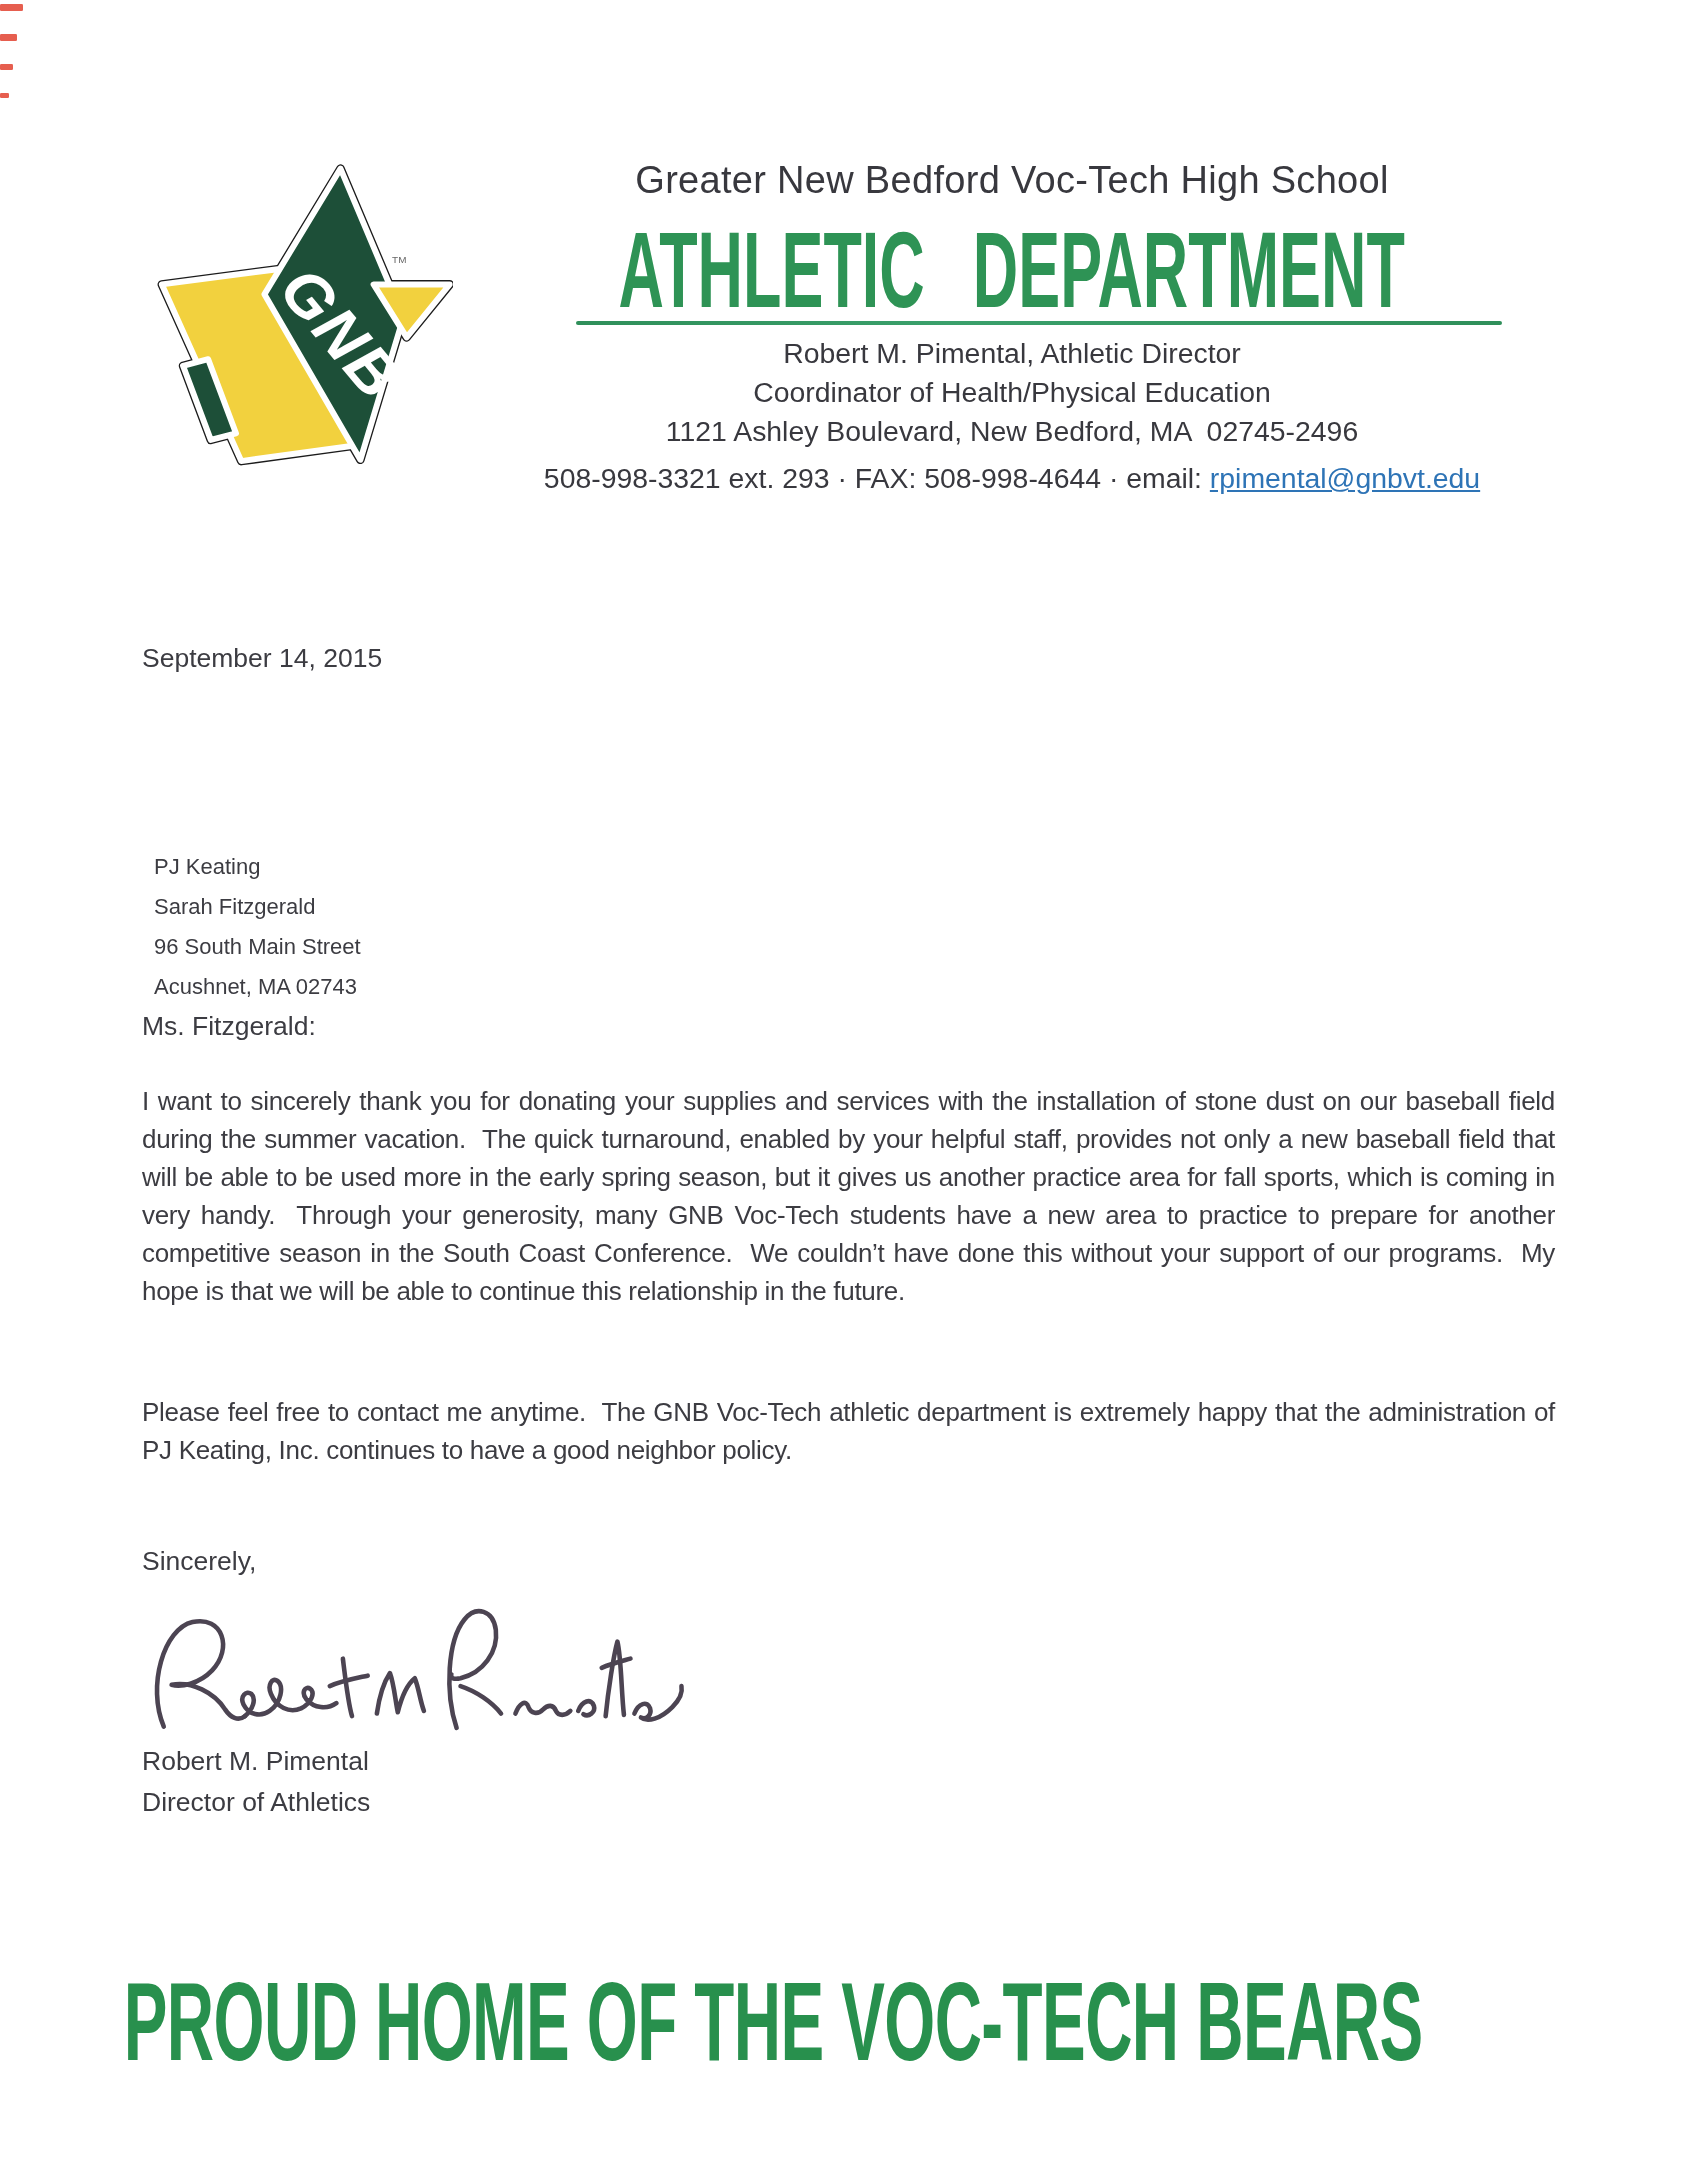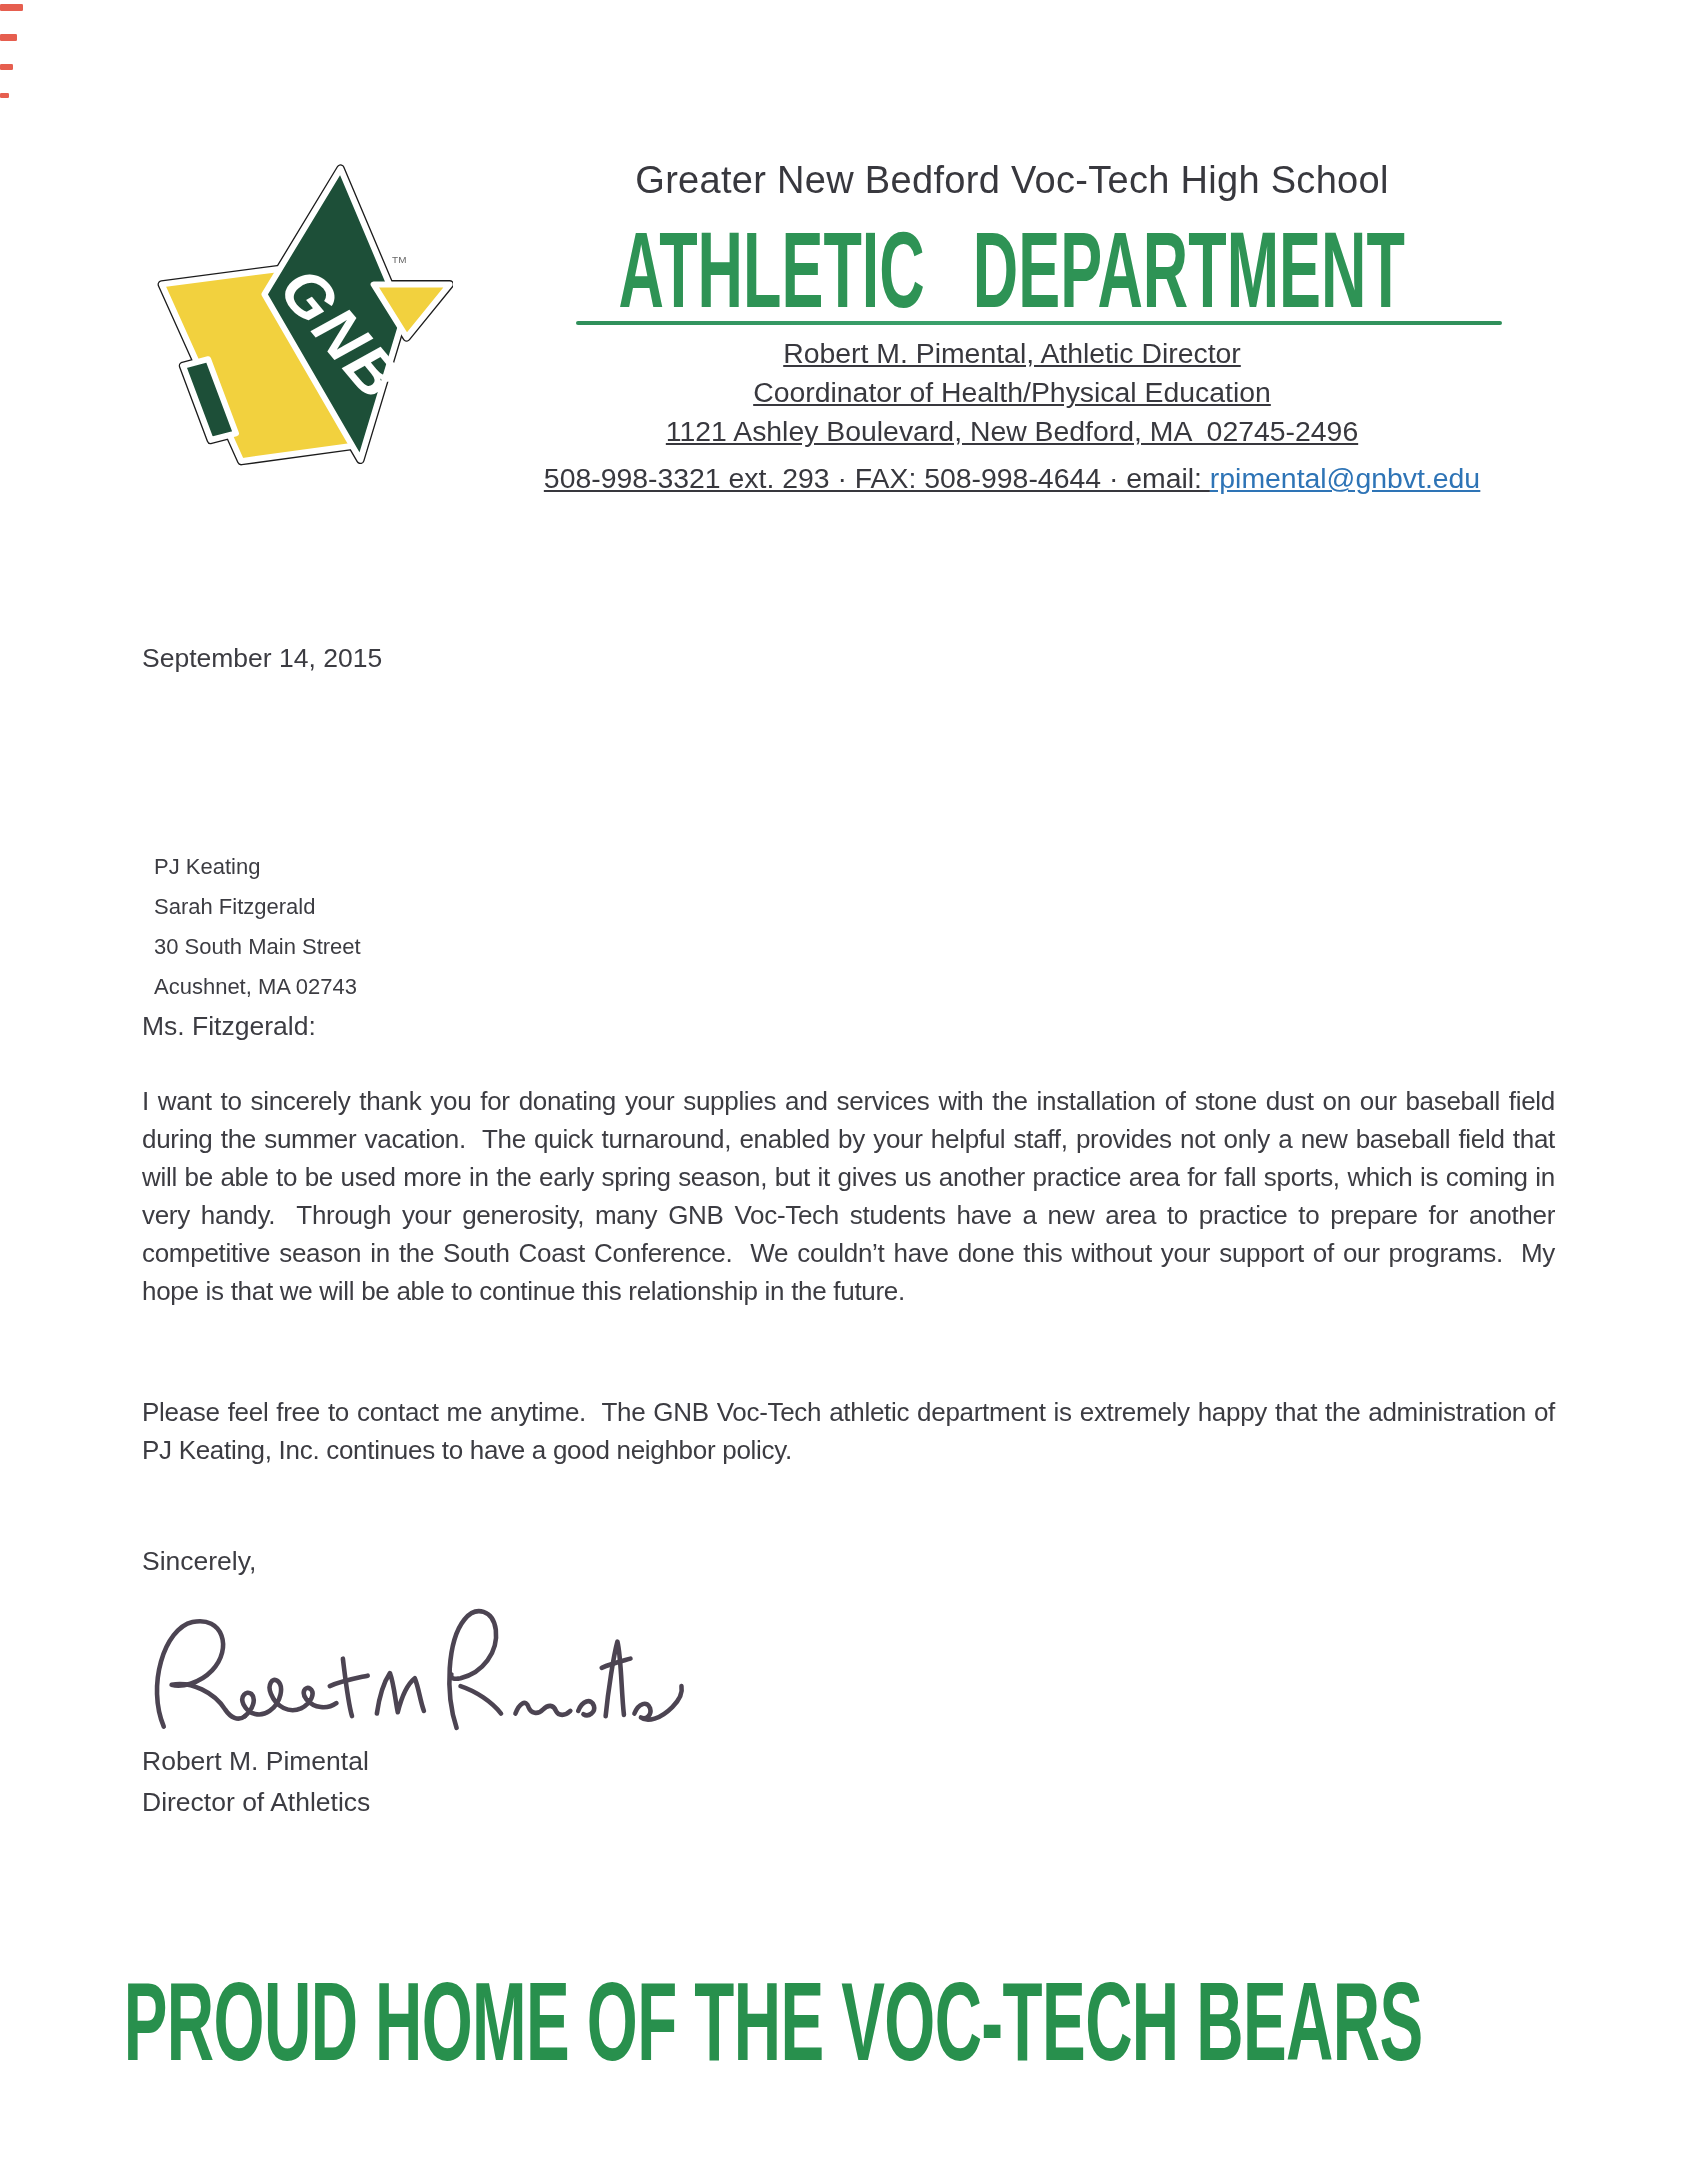--- a/index.html
+++ b/index.html
@@ -24,21 +24,21 @@
   .header-text{position:absolute;left:516px;top:159px;width:992px;text-align:center;}
   .school{font-size:38px;line-height:42px;letter-spacing:0.3px;color:#38383e;}
   .dept{height:101px;margin-top:16px;}
   .dept-inner{
     display:inline-block;font-weight:700;font-size:74px;line-height:74px;
     letter-spacing:0;word-spacing:36px;color:#2e9355;white-space:nowrap;
     transform:scale(.85,1.45);transform-origin:center top;
   }
   .rule{margin:2.6px 0 0 60px;width:926px;height:4.6px;border-radius:2px;
     background:linear-gradient(90deg,#2f8f5a,#3aa06b 40%,#2f8f5a);}
-  .contact{margin-top:9.3px;font-size:28.4px;line-height:39px;white-space:pre;color:#38383e;text-decoration:underline;}
+  .contact{margin-top:9.3px;font-size:28.4px;line-height:39px;white-space:pre;color:#38383e;}
   .contact a{color:#2e74b6;text-decoration:underline;}
 
   .date{position:absolute;left:142px;top:643px;font-size:26.5px;}
   .recipient{position:absolute;left:154px;top:802px;font-size:22px;line-height:40px;margin-top:45px;}
   .salutation{position:absolute;left:142px;top:1011px;font-size:26.5px;}
   .para{
     position:absolute;left:142px;width:1413px;
     font-size:26px;line-height:38px;letter-spacing:-0.3px;
     text-align:justify;white-space:pre-wrap;margin:0;
   }
@@ -92,21 +92,21 @@
     <div class="contact" style="margin-top:0">Coordinator of Health/Physical Education</div>
     <div class="contact" style="margin-top:0">1121 Ashley Boulevard, New Bedford, MA  02745-2496</div>
     <div class="contact" style="margin-top:8px"><span>508-998-3321 ext. 293 · FAX: 508-998-4644 · email: </span><a href="#">rpimental@gnbvt.edu</a></div>
   </div>
 
   <div class="date">September 14, 2015</div>
 
   <div class="recipient">
     <div>PJ Keating</div>
     <div>Sarah Fitzgerald</div>
-    <div>30 South Main Street</div>
+    <div>96 South Main Street</div>
     <div>Acushnet, MA 02743</div>
   </div>
 
   <div class="salutation">Ms. Fitzgerald:</div>
 
   <p class="para p1">I want to sincerely thank you for donating your supplies and services with the installation of stone dust on our baseball field during the summer vacation.  The quick turnaround, enabled by your helpful staff, provides not only a new baseball field that will be able to be used more in the early spring season, but it gives us another practice area for fall sports, which is coming in very handy.  Through your generosity, many GNB Voc-Tech students have a new area to practice to prepare for another competitive season in the South Coast Conference.  We couldn’t have done this without your support of our programs.  My hope is that we will be able to continue this relationship in the future.</p>
   <p class="para p2">Please feel free to contact me anytime.  The GNB Voc-Tech athletic department is extremely happy that the administration of PJ Keating, Inc. continues to have a good neighbor policy.</p>
 
   <div class="closing">Sincerely,</div>
 

